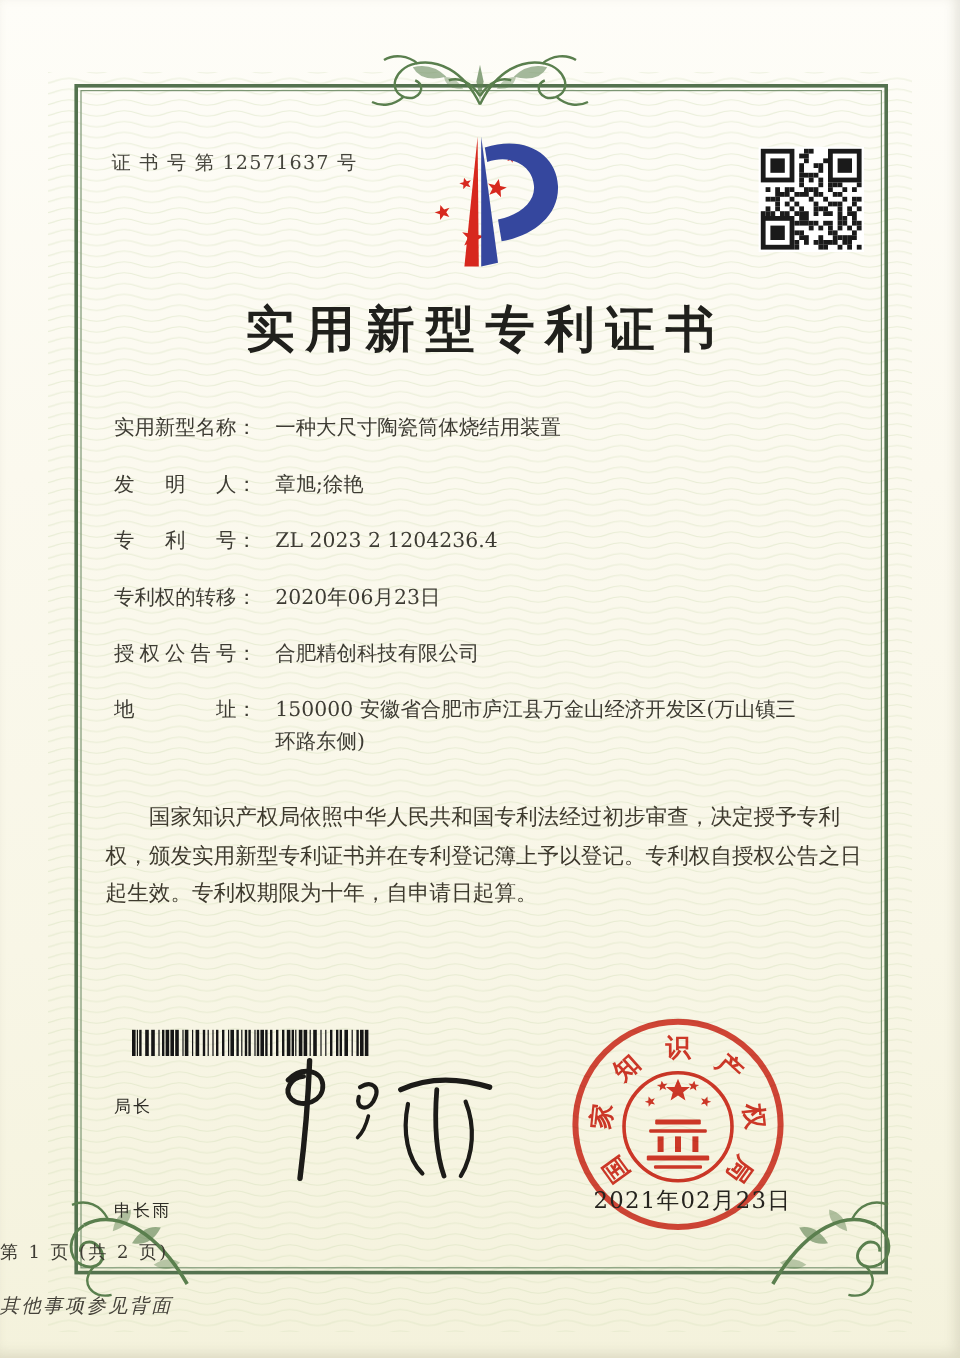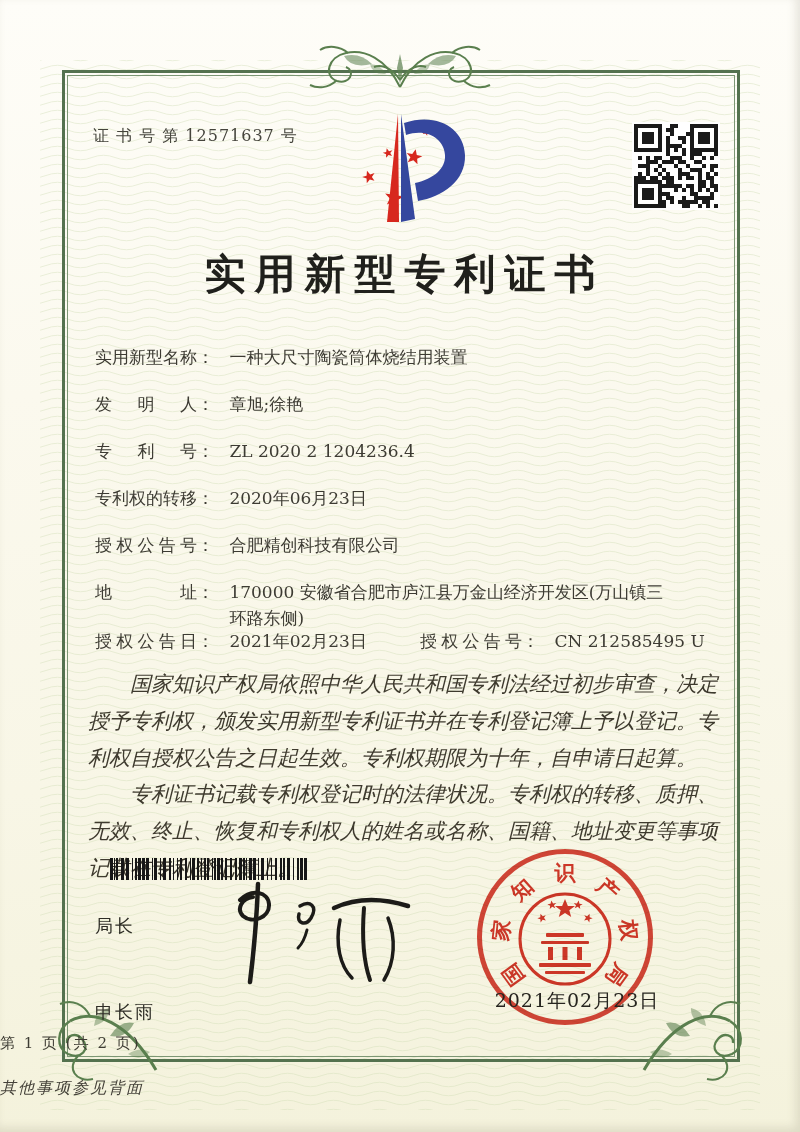--- a/index.html
+++ b/index.html
@@ -16,24 +16,24 @@
   .orn{position:absolute;z-index:2;}
   .abs{position:absolute;z-index:3;}
   .certno{left:93px;top:126px;font-size:16px;letter-spacing:1px;color:#45443c;}
   .title{left:0;top:247px;width:100%;text-align:center;font-size:41px;font-weight:600;
     letter-spacing:9px;padding-left:9px;box-sizing:border-box;color:#20201c;}
   .row{left:95px;width:640px;font-size:17px;color:#3d3b33;line-height:26px;}
   .flabel{display:inline-block;width:102px;text-align:justify;text-align-last:justify;vertical-align:top;}
   .colon{vertical-align:top;}
   .fvalue{display:inline-block;margin-left:10px;max-width:442px;vertical-align:top;}
   .row2col .col2{position:absolute;left:325px;top:0;white-space:nowrap;}
-  .paras{left:88px;top:666px;width:630px;font-size:21px;line-height:1.75;color:#3e3a2e;
-    font-style:italic;}
+  .paras{left:88px;top:666px;width:630px;font-size:18px;line-height:1.75;color:#3e3a2e;
+    }
   .paras p{margin:0;text-indent:2em;}
-  .director{left:95px;font-size:18px;letter-spacing:2px;color:#2e2d26;}
+  .director{left:95px;font-size:14px;letter-spacing:2px;color:#2e2d26;}
   .seal{left:477px;top:849px;width:176px;height:176px;border-radius:50%;
     border:5px solid rgba(211,55,42,.92);box-sizing:border-box;z-index:3;
     mix-blend-mode:multiply;}
   .seal-ring span{position:absolute;left:50%;top:50%;width:28px;height:28px;margin:-14px 0 0 -14px;
     display:flex;align-items:center;justify-content:center;font-size:21px;font-weight:700;
     color:var(--seal-red,#d4392c);}
   .seal-emblem{position:absolute;left:50%;top:50%;transform:translate(-50%,-50%);}
   .seal-date{left:484px;top:988px;width:186px;text-align:center;font-size:19px;letter-spacing:1px;
     color:#26241f;z-index:4;}
   .pageinfo{left:0;top:1034px;width:100%;text-align:left;font-size:15px;color:#3d3b33;letter-spacing:2px;}
@@ -268,48 +268,37 @@
   <div class="abs row" style="top:344px">
     <span class="flabel">实用新型名称</span><span class="colon">：</span>
     <span class="fvalue">一种大尺寸陶瓷筒体烧结用装置</span>
   </div>
   <div class="abs row" style="top:391px">
     <span class="flabel">发明人</span><span class="colon">：</span>
     <span class="fvalue">章旭;徐艳</span>
   </div>
   <div class="abs row" style="top:438px">
     <span class="flabel">专利号</span><span class="colon">：</span>
-    <span class="fvalue">ZL 2020 2 1204236.4</span>
+    <span class="fvalue">ZL 2023 2 1204236.4</span>
   </div>
   <div class="abs row" style="top:485px">
     <span class="flabel">专利权的转移</span><span class="colon">：</span>
     <span class="fvalue">2020年06月23日</span>
   </div>
   <div class="abs row" style="top:532px">
     <span class="flabel">授权公告号</span><span class="colon">：</span>
     <span class="fvalue">合肥精创科技有限公司</span>
   </div>
   <div class="abs row" style="top:579px">
     <span class="flabel">地址</span><span class="colon">：</span>
-    <span class="fvalue" style="width:440px">170000 安徽省合肥市庐江县万金山经济开发区(万山镇三环路东侧)</span>
-  </div>
-  <div class="abs row row2col" style="top:628px">
-    <span>
-      <span class="flabel">授权公告日</span><span class="colon">：</span>
-      <span class="fvalue">2021年02月23日</span>
-    </span>
-    <span class="col2">
-      <span class="flabel">授权公告号</span><span class="colon">：</span>
-      <span class="fvalue">CN 212585495 U</span>
-    </span>
+    <span class="fvalue" style="width:440px">150000 安徽省合肥市庐江县万金山经济开发区(万山镇三环路东侧)</span>
   </div>
 
   <div class="abs paras">
     <p>国家知识产权局依照中华人民共和国专利法经过初步审查，决定授予专利权，颁发实用新型专利证书并在专利登记簿上予以登记。专利权自授权公告之日起生效。专利权期限为十年，自申请日起算。</p>
-    <p>专利证书记载专利权登记时的法律状况。专利权的转移、质押、无效、终止、恢复和专利权人的姓名或名称、国籍、地址变更等事项记载在专利登记簿上。</p>
   </div>
 
   <svg class="abs" style="left:110px;top:858px" width="202" height="22" viewBox="0 0 202 22" id="barcode-svg" aria-hidden="true">
       <rect x="0" y="0" width="3" height="22" fill="#161616"></rect>
       <rect x="4" y="0" width="1" height="22" fill="#161616"></rect>
       <rect x="6" y="0" width="2" height="22" fill="#161616"></rect>
       <rect x="11" y="0" width="3" height="22" fill="#161616"></rect>
       <rect x="16" y="0" width="3" height="22" fill="#161616"></rect>
       <rect x="22" y="0" width="1" height="22" fill="#161616"></rect>
       <rect x="25" y="0" width="2" height="22" fill="#161616"></rect>

